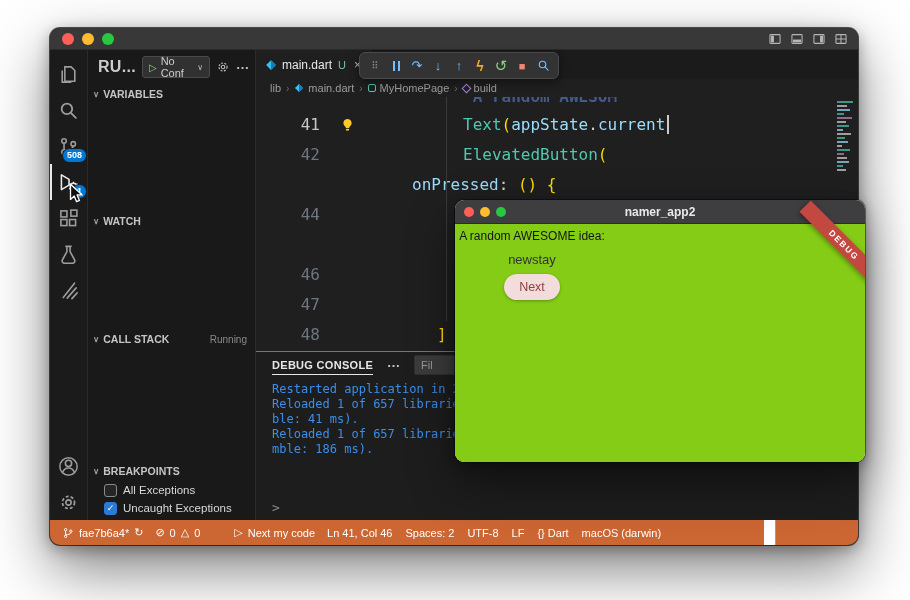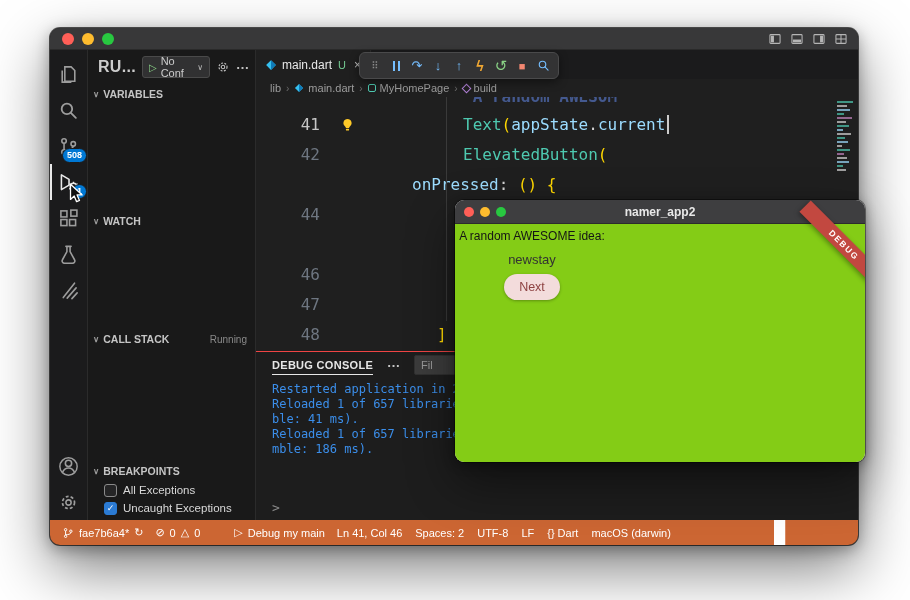--- a/index.html
+++ b/index.html
@@ -537,21 +537,21 @@
         <span>↻</span>
       </span>
       <span class="sb-seg">
         <span>⊘</span>
         <span>0</span>
         <span>△</span>
         <span>0</span>
       </span>
       <span class="sb-seg sb-debugseg">
         <span>▷</span>
-        <span>Debug my main</span>
+        <span>Next my code</span>
       </span>
       <span class="sb-right">
         <span id="status-right-items">
             <span class="sb-item">Ln 41, Col 46</span>
             <span class="sb-item">Spaces: 2</span>
             <span class="sb-item">UTF-8</span>
             <span class="sb-item">LF</span>
             <span class="sb-item">{} Dart</span>
             <span class="sb-item">macOS (darwin)</span>
           </span>

